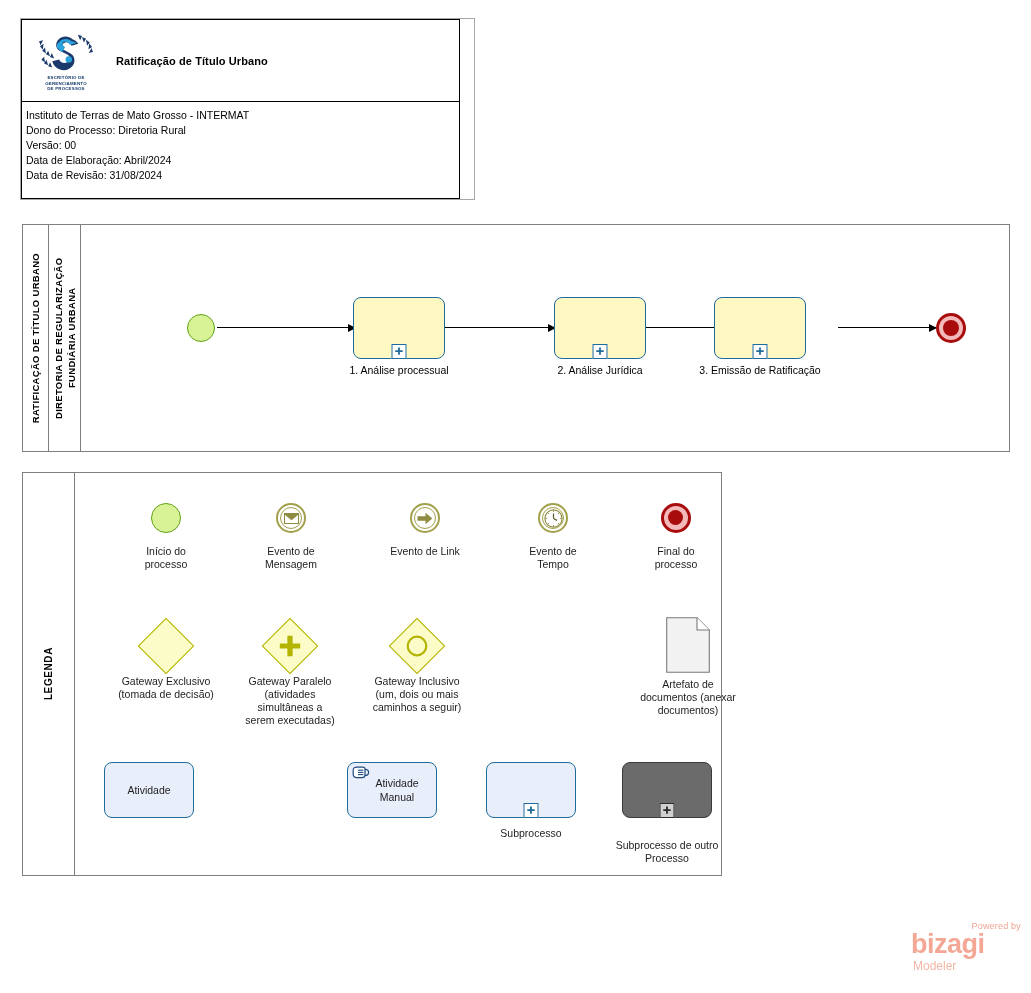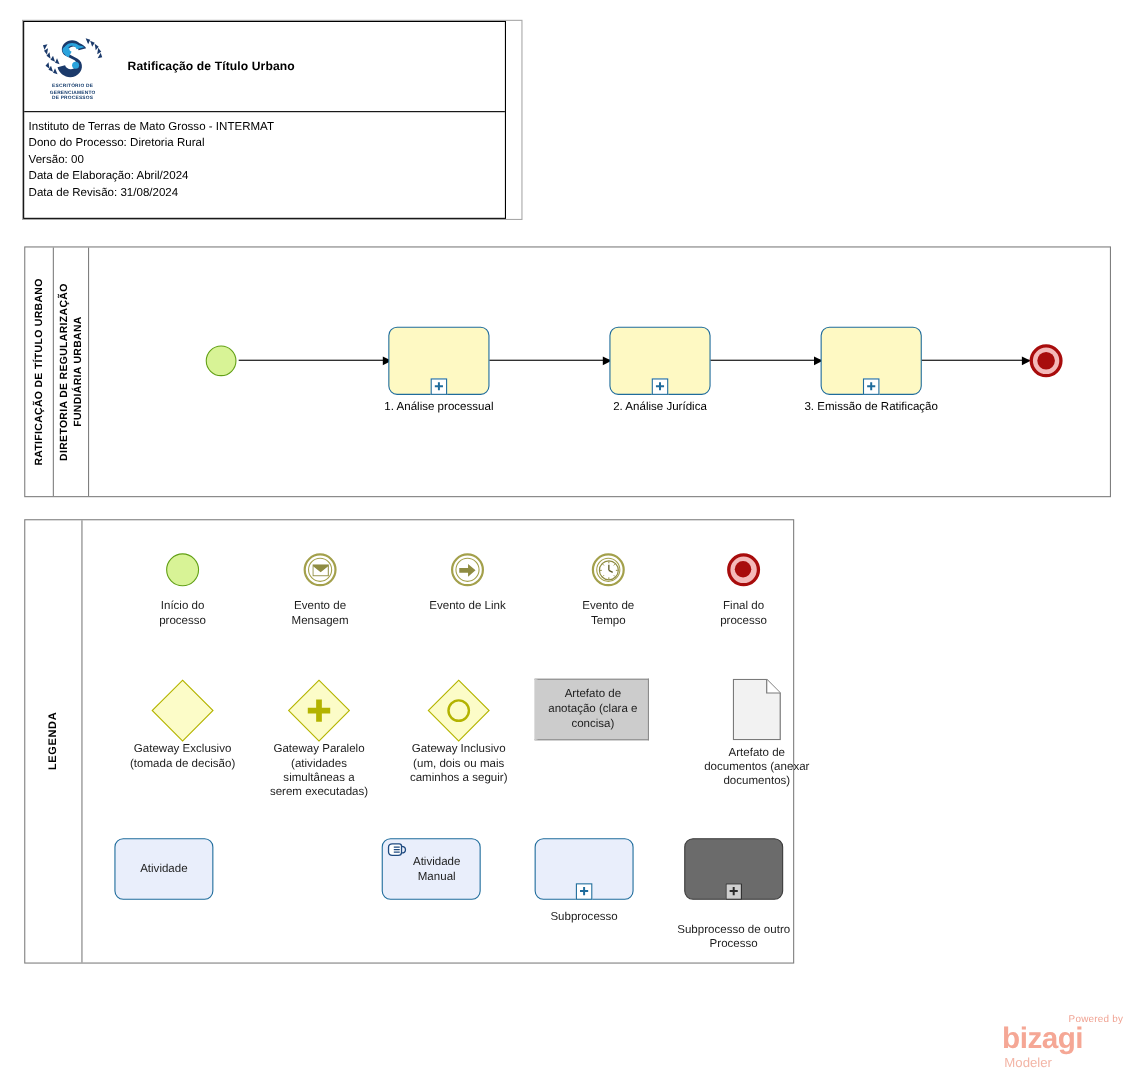--- a/index.html
+++ b/index.html
@@ -427,21 +427,21 @@
         <div class="marker-plus">
           <svg width="9" height="9" viewBox="0 0 9 9">
               <path d="M3.6 0.4h1.8v2.8h2.8v1.8H5.4v2.8H3.6V5H0.8V3.2h2.8z" fill="#1f6c9c"></path>
             </svg>
         </div>
         <div class="task-label">2. Análise Jurídica</div>
       </div>
 
       <div class="flow" style="left:565px; top:102px; width:101px;"></div>
 
-      <div class="task" style="left:665px; top:72px;text-decoration:underline;">
+      <div class="task" style="left:633px; top:72px;text-decoration:underline;">
         <div class="marker-plus">
           <svg width="9" height="9" viewBox="0 0 9 9">
               <path d="M3.6 0.4h1.8v2.8h2.8v1.8H5.4v2.8H3.6V5H0.8V3.2h2.8z" fill="#1f6c9c"></path>
             </svg>
         </div>
         <div class="task-label">3. Emissão de Ratificação</div>
       </div>
 
       <div class="flow" style="left:757px; top:102px; width:98px;"></div>
 
@@ -555,27 +555,20 @@
             <svg width="22" height="22" viewBox="0 0 22 22">
               <circle cx="11" cy="11" r="9.3" fill="none" stroke="#b3b300" stroke-width="2.2"></circle>
             </svg>
           </div>
         </div>
         <div class="lg-caption" style="white-space:pre-line;">Gateway  Inclusivo
 (um, dois ou mais
 caminhos a seguir)</div>
       </div>
 
-      <div class="lg-item" style="left:408px; top:143px; width:110px;">
-        <div class="lg-shape-wrap" style="height:58px;">
-          <div class="note-art">
-            <span>Artefato de anotação (clara e concisa)</span>
-          </div>
-        </div>
-      </div>
 
       <div class="lg-item" style="left:548px; top:143px; width:130px;">
         <div class="lg-shape-wrap" style="height:58px;">
           <svg class="doc-art" viewBox="0 0 44 56">
             <path d="M0.7 0.7 H31 L43.3 13 V55.3 H0.7 Z" fill="#f2f2f2" stroke="#7a7a7a" stroke-width="1.1"></path>
             <path d="M31 0.7 V13 H43.3" fill="#ffffff" stroke="#7a7a7a" stroke-width="1.1"></path>
           </svg>
         </div>
         <div class="lg-caption" style="white-space:pre-line;">Artefato de
 documentos (anexar

